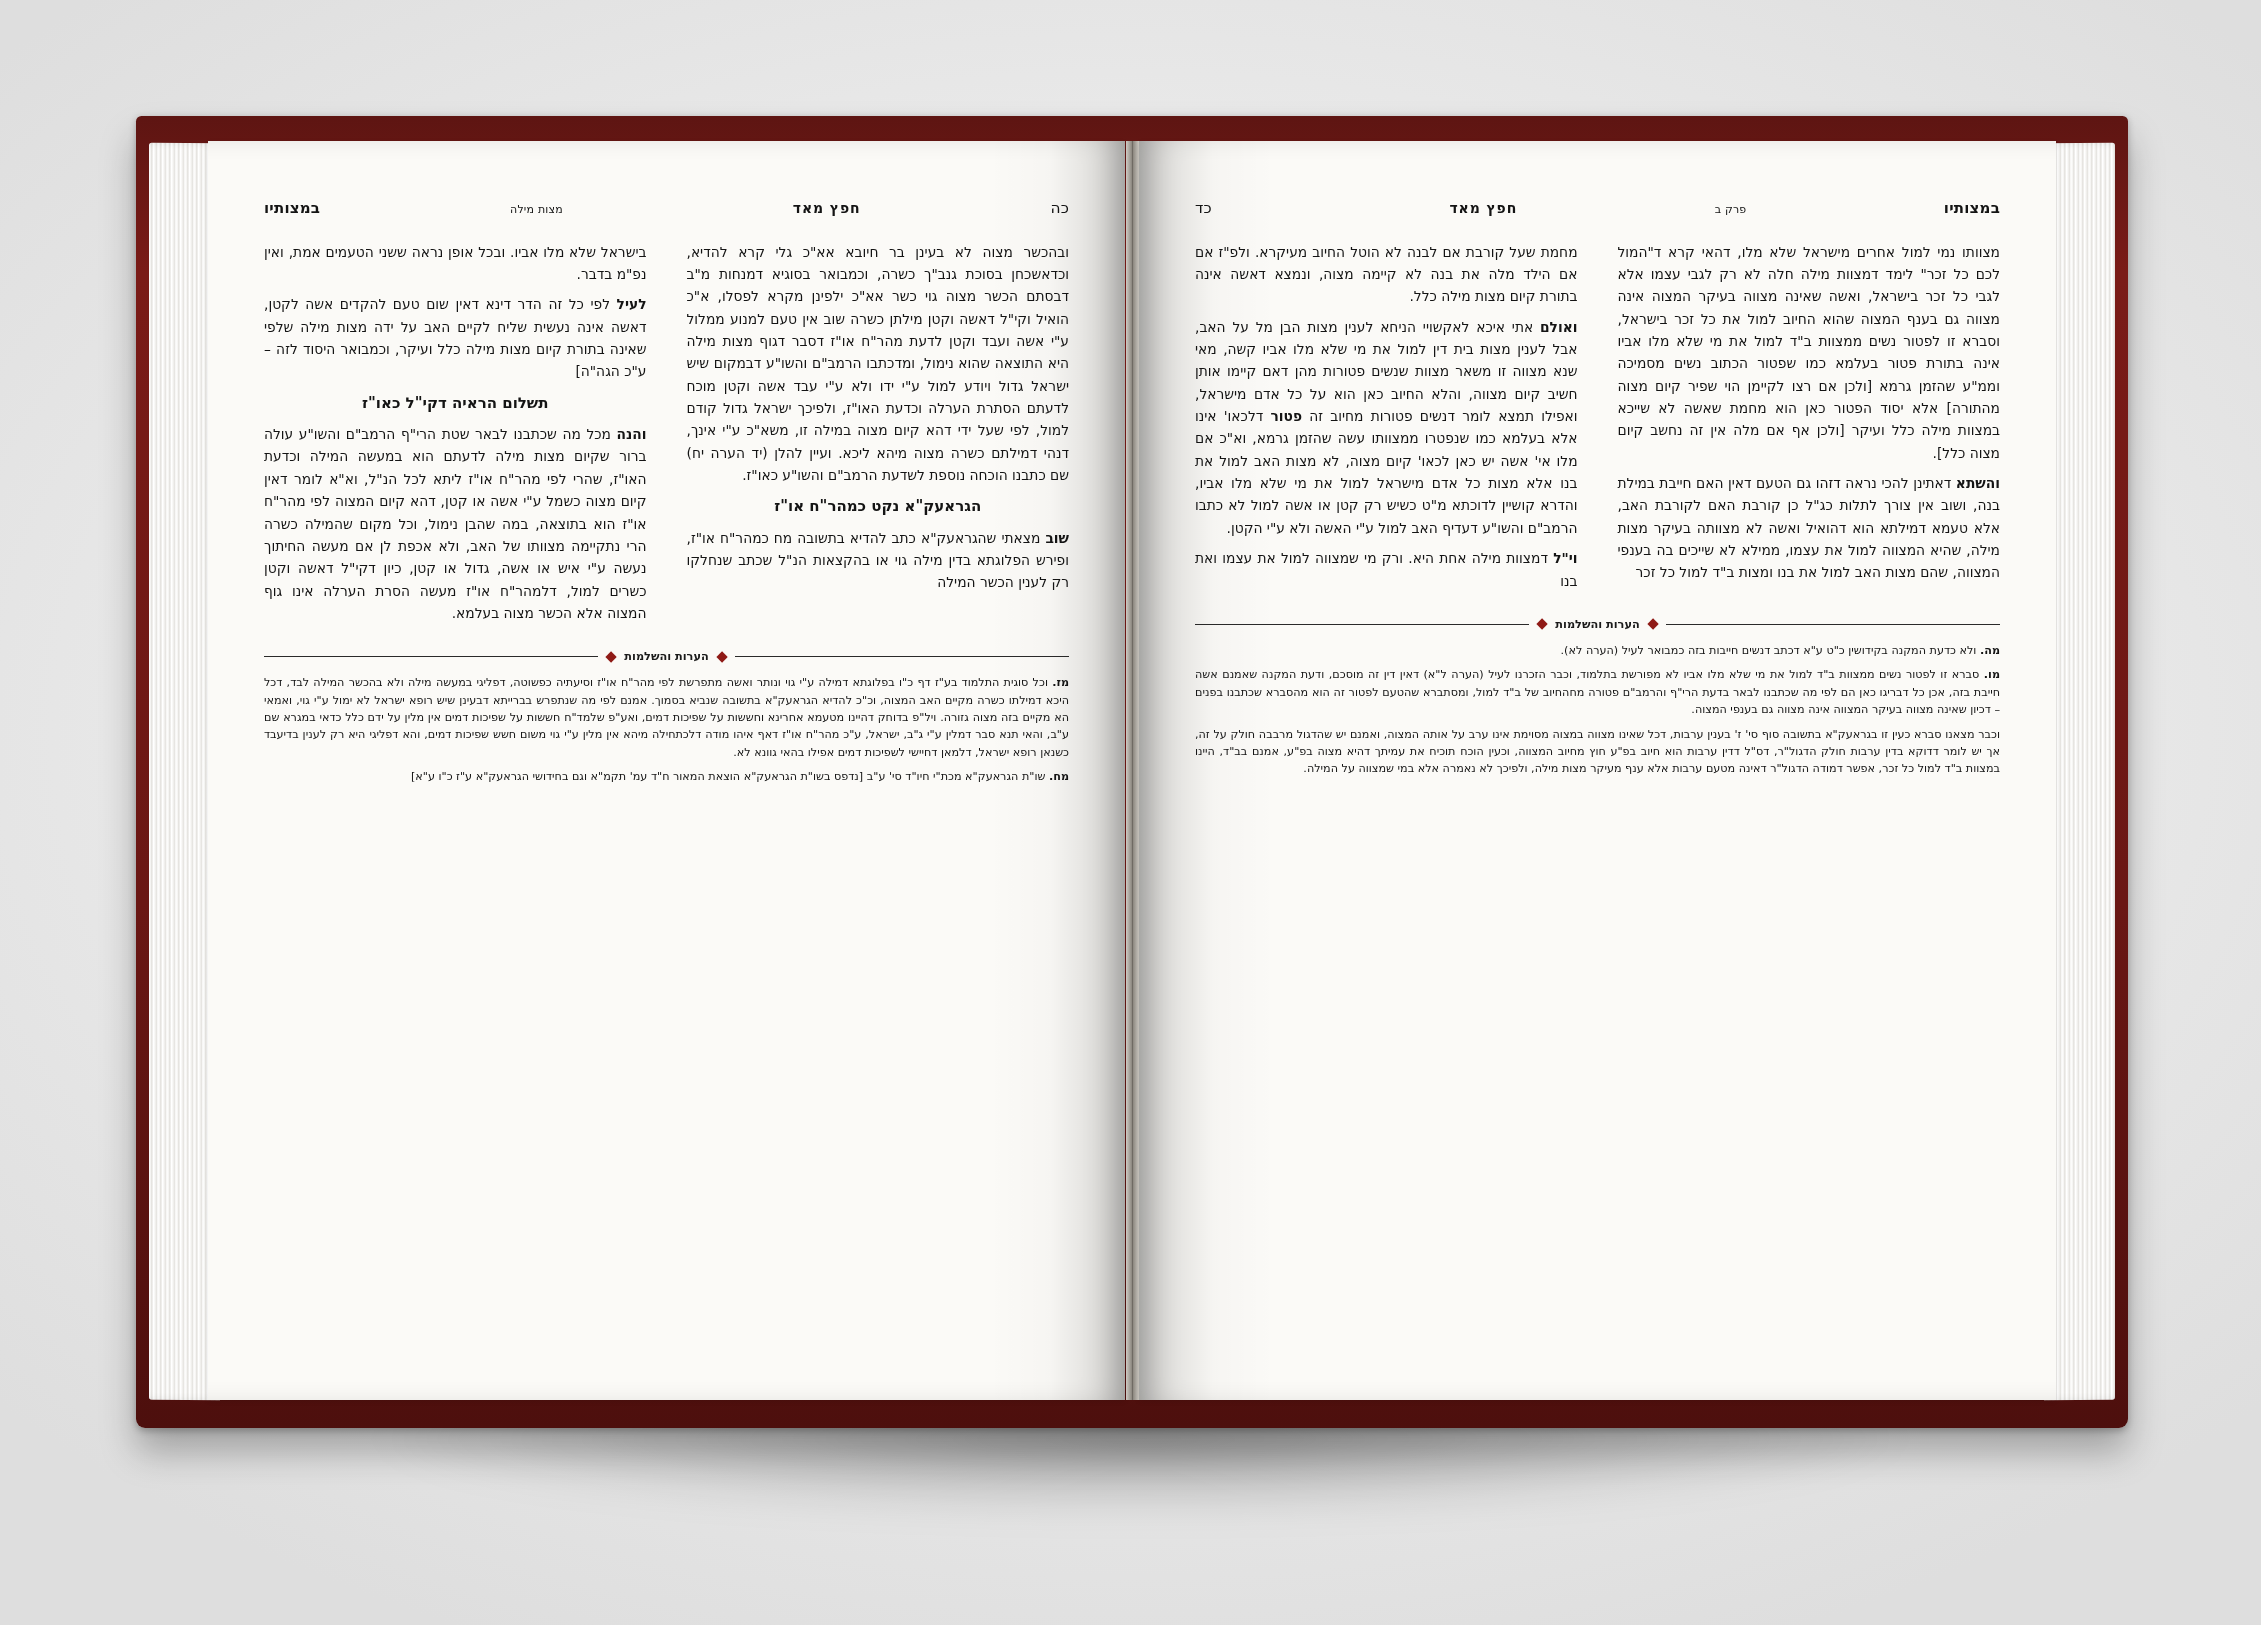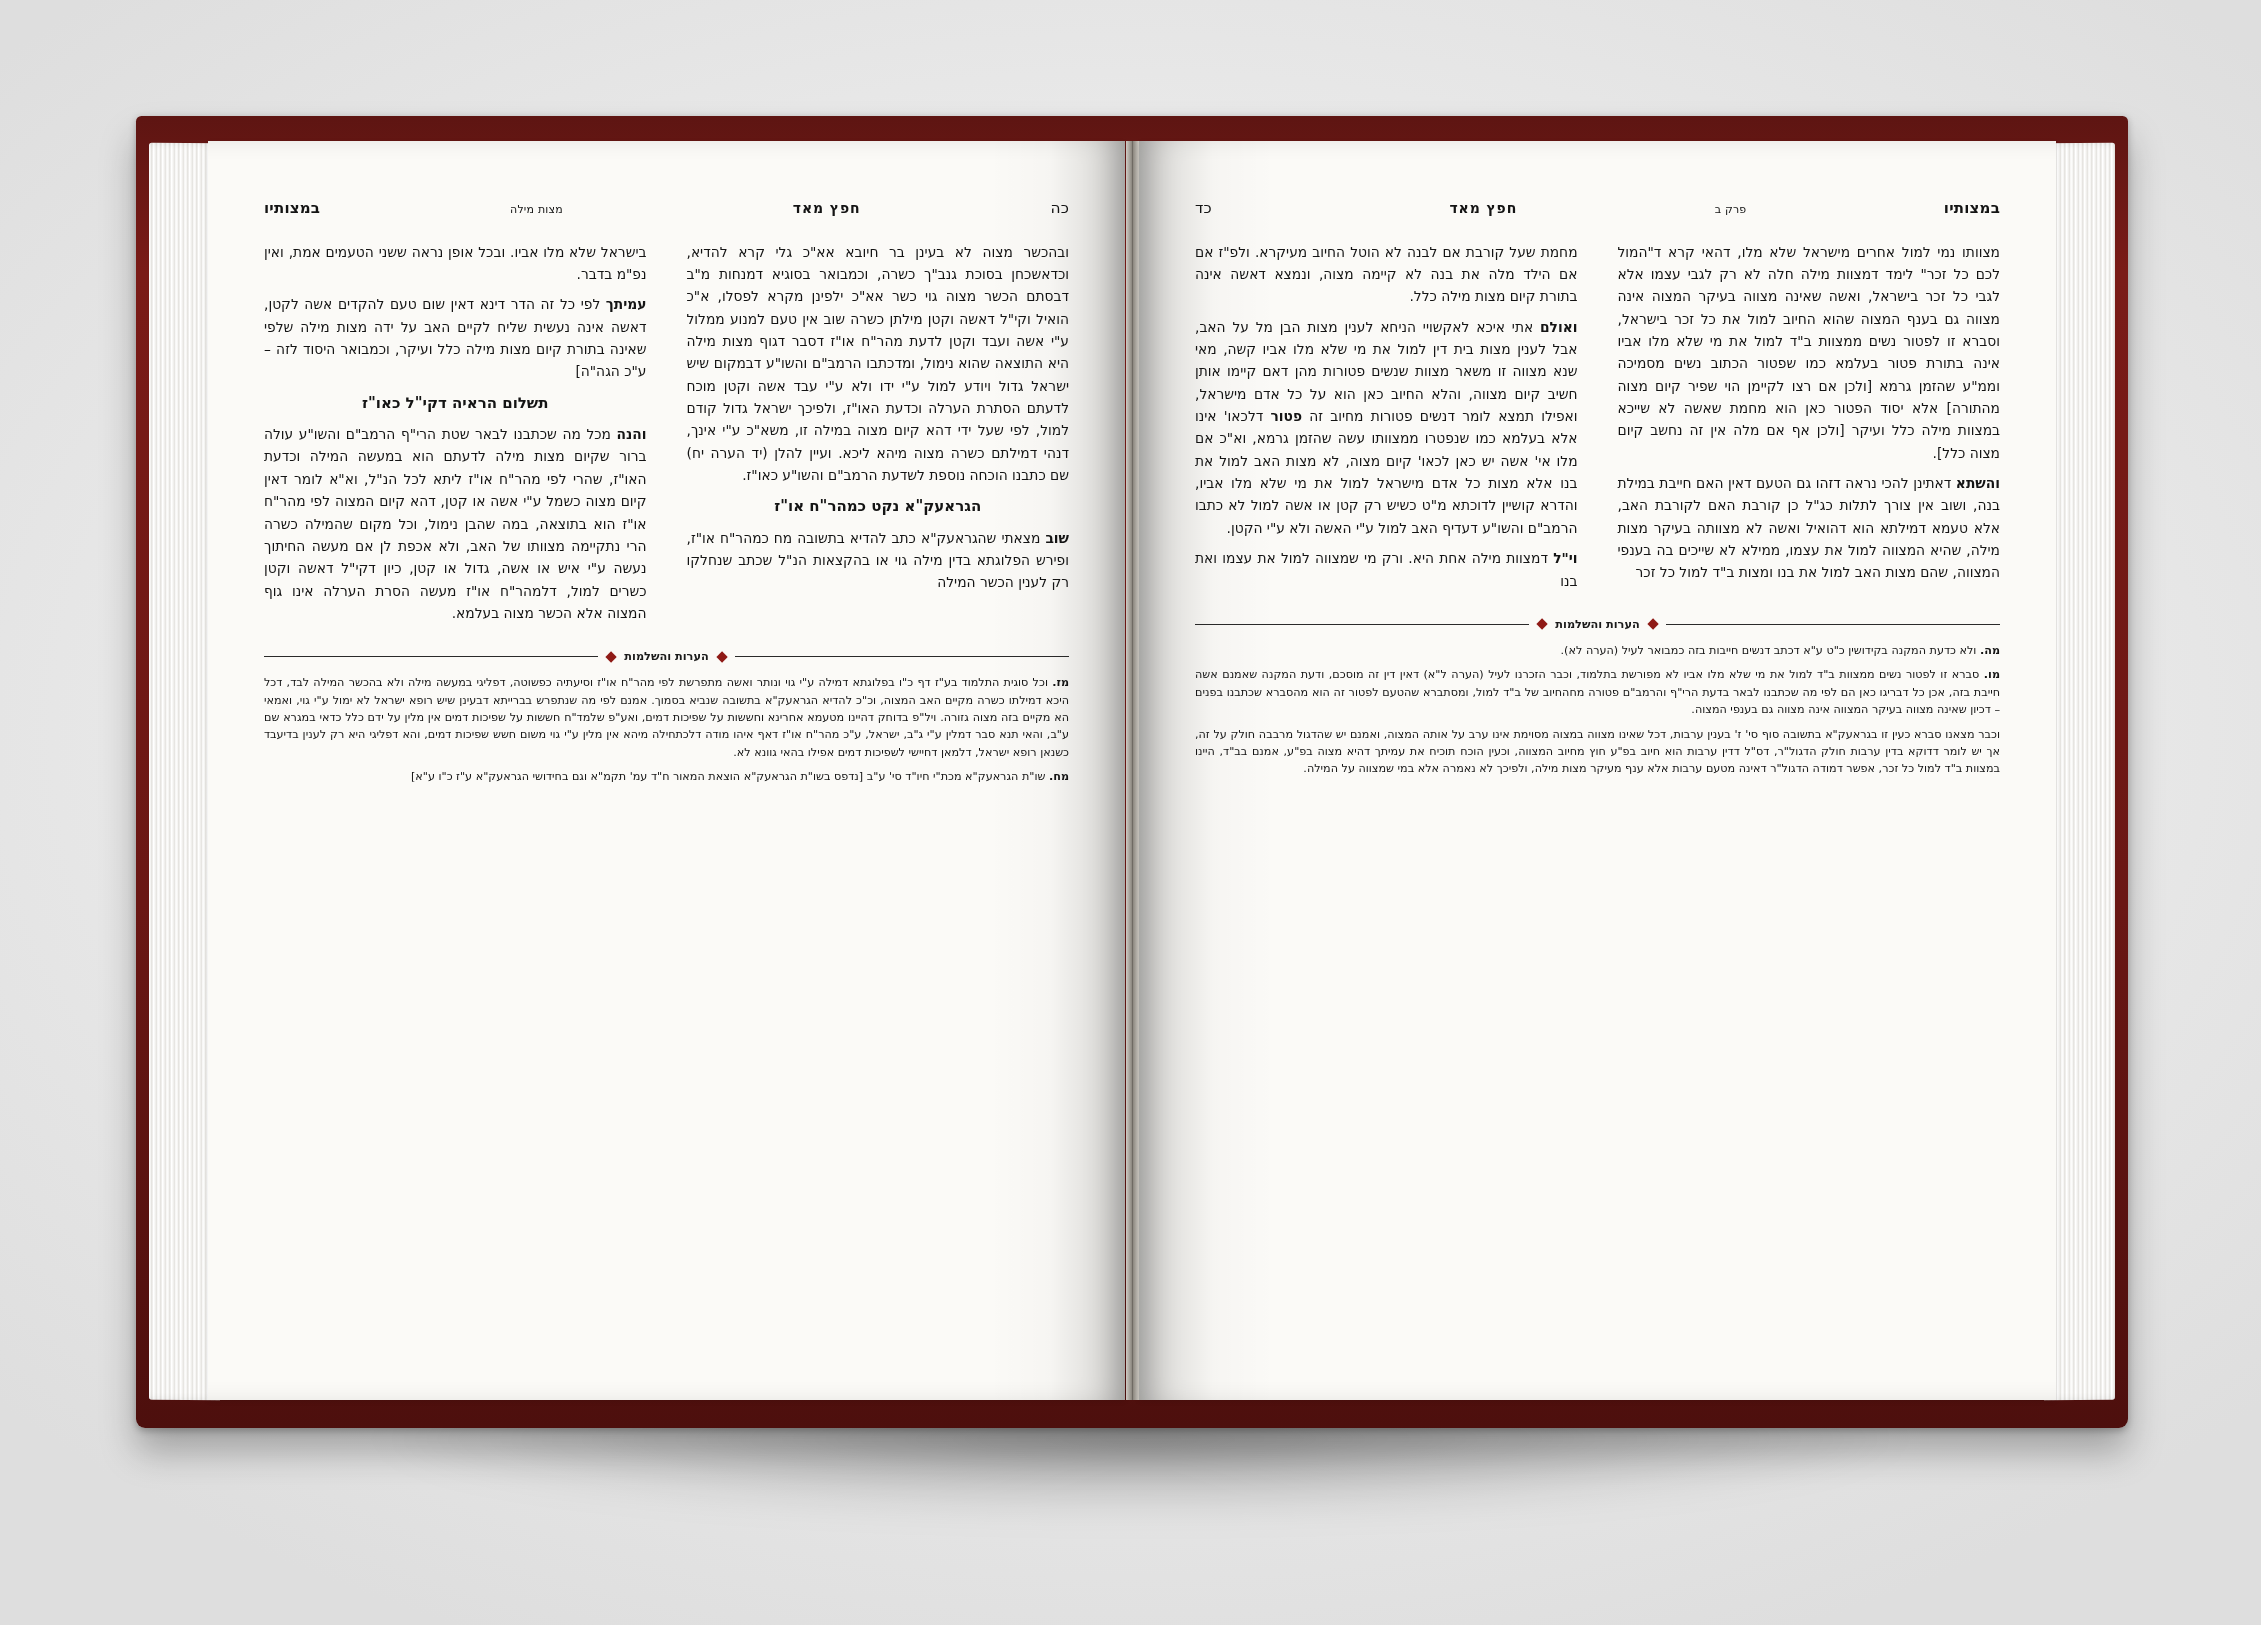--- a/index.html
+++ b/index.html
@@ -213,21 +213,21 @@
         <div class="cols">
 
           <div class="col">
             <p><span class="lead"></span><span>ובהכשר מצוה לא בעינן בר חיובא אא"כ גלי קרא להדיא, וכדאשכחן בסוכת גנב"ך כשרה, וכמבואר בסוגיא דמנחות מ"ב דבסתם הכשר מצוה גוי כשר אא"כ ילפינן מקרא לפסלו, א"כ הואיל וקי"ל דאשה וקטן מילתן כשרה שוב אין טעם למנוע ממלול ע"י אשה ועבד וקטן לדעת מהר"ח או"ז דסבר דגוף מצות מילה היא התוצאה שהוא נימול, ומדכתבו הרמב"ם והשו"ע דבמקום שיש ישראל גדול ויודע למול ע"י ידו ולא ע"י עבד אשה וקטן מוכח לדעתם הסתרת הערלה וכדעת האו"ז, ולפיכך ישראל גדול קודם למול, לפי שעל ידי דהא קיום מצוה במילה זו, משא"כ ע"י אינך, דנהי דמילתם כשרה מצוה מיהא ליכא. ועיין להלן (יד הערה יח) שם כתבנו הוכחה נוספת לשדעת הרמב"ם והשו"ע כאו"ז.</span></p>
             <p class="head-center">הגראעק"א נקט כמהר"ח או"ז</p>
             <p><span class="lead">שוב</span> <span>מצאתי שהגראעק"א כתב להדיא בתשובה מח כמהר"ח או"ז, ופירש הפלוגתא בדין מילה גוי או בהקצאות הנ"ל שכתב שנחלקו רק לענין הכשר המילה</span></p>
           </div>
 
           <div class="col">
             <p><span>בישראל שלא מלו אביו. ובכל אופן נראה ששני הטעמים אמת, ואין נפ"מ בדבר.</span></p>
-            <p><span class="lead">עמיתך</span> <span>לפי כל זה הדר דינא דאין שום טעם להקדים אשה לקטן, דאשה אינה נעשית שליח לקיים האב על ידה מצות מילה שלפי שאינה בתורת קיום מצות מילה כלל ועיקר, וכמבואר היסוד לזה – ע"כ הגה"ה]</span></p>
+            <p><span class="lead">לעיל</span> <span>לפי כל זה הדר דינא דאין שום טעם להקדים אשה לקטן, דאשה אינה נעשית שליח לקיים האב על ידה מצות מילה שלפי שאינה בתורת קיום מצות מילה כלל ועיקר, וכמבואר היסוד לזה – ע"כ הגה"ה]</span></p>
             <p class="head-center">תשלום הראיה דקי"ל כאו"ז</p>
             <p><span class="lead">והנה</span> <span>מכל מה שכתבנו לבאר שטת הרי"ף הרמב"ם והשו"ע עולה ברור שקיום מצות מילה לדעתם הוא במעשה המילה וכדעת האו"ז, שהרי לפי מהר"ח או"ז ליתא לכל הנ"ל, וא"א לומר דאין קיום מצוה כשמל ע"י אשה או קטן, דהא קיום המצוה לפי מהר"ח או"ז הוא בתוצאה, במה שהבן נימול, וכל מקום שהמילה כשרה הרי נתקיימה מצוותו של האב, ולא אכפת לן אם מעשה החיתוך נעשה ע"י איש או אשה, גדול או קטן, כיון דקי"ל דאשה וקטן כשרים למול, דלמהר"ח או"ז מעשה הסרת הערלה אינו גוף המצוה אלא הכשר מצוה בעלמא.</span></p>
           </div>
         </div>
 
         <div class="notes-sep">
           <span class="line"></span>
           <span class="dia"></span>
           <span class="lbl">הערות והשלמות</span>
           <span class="dia"></span>

